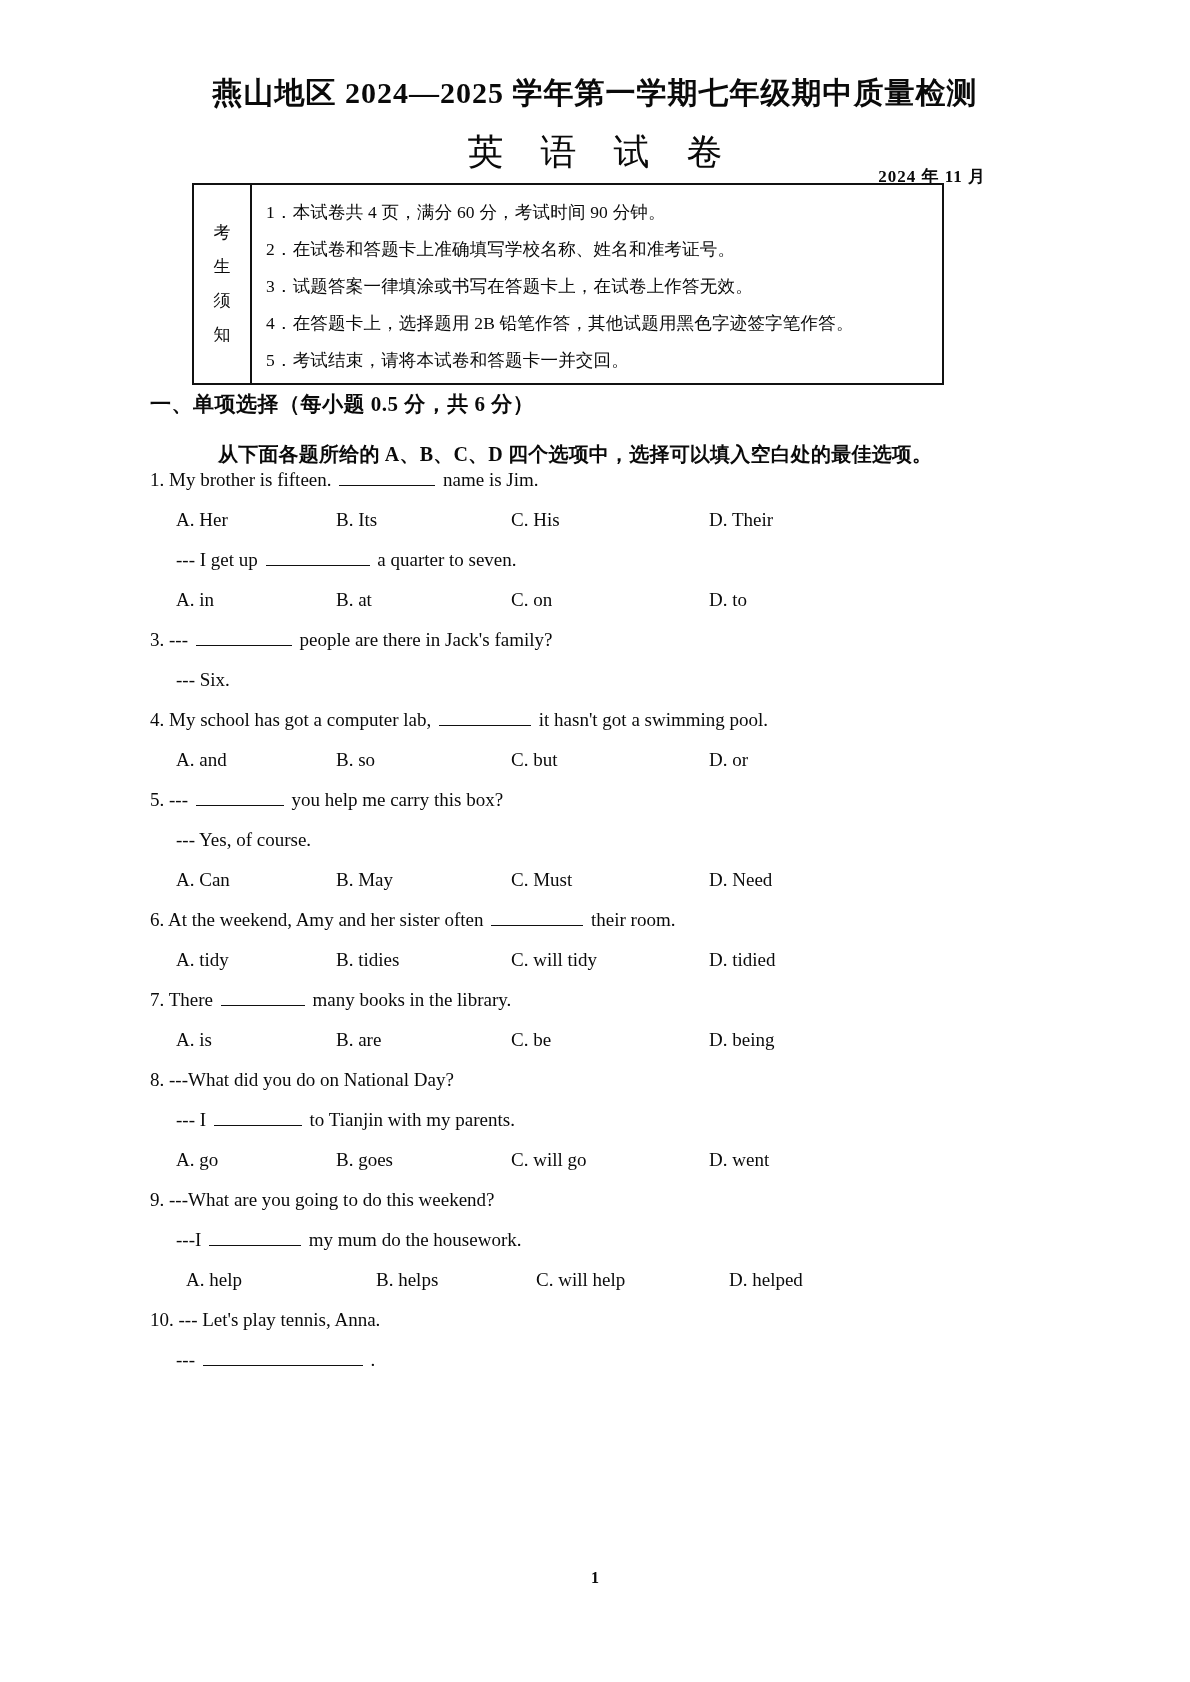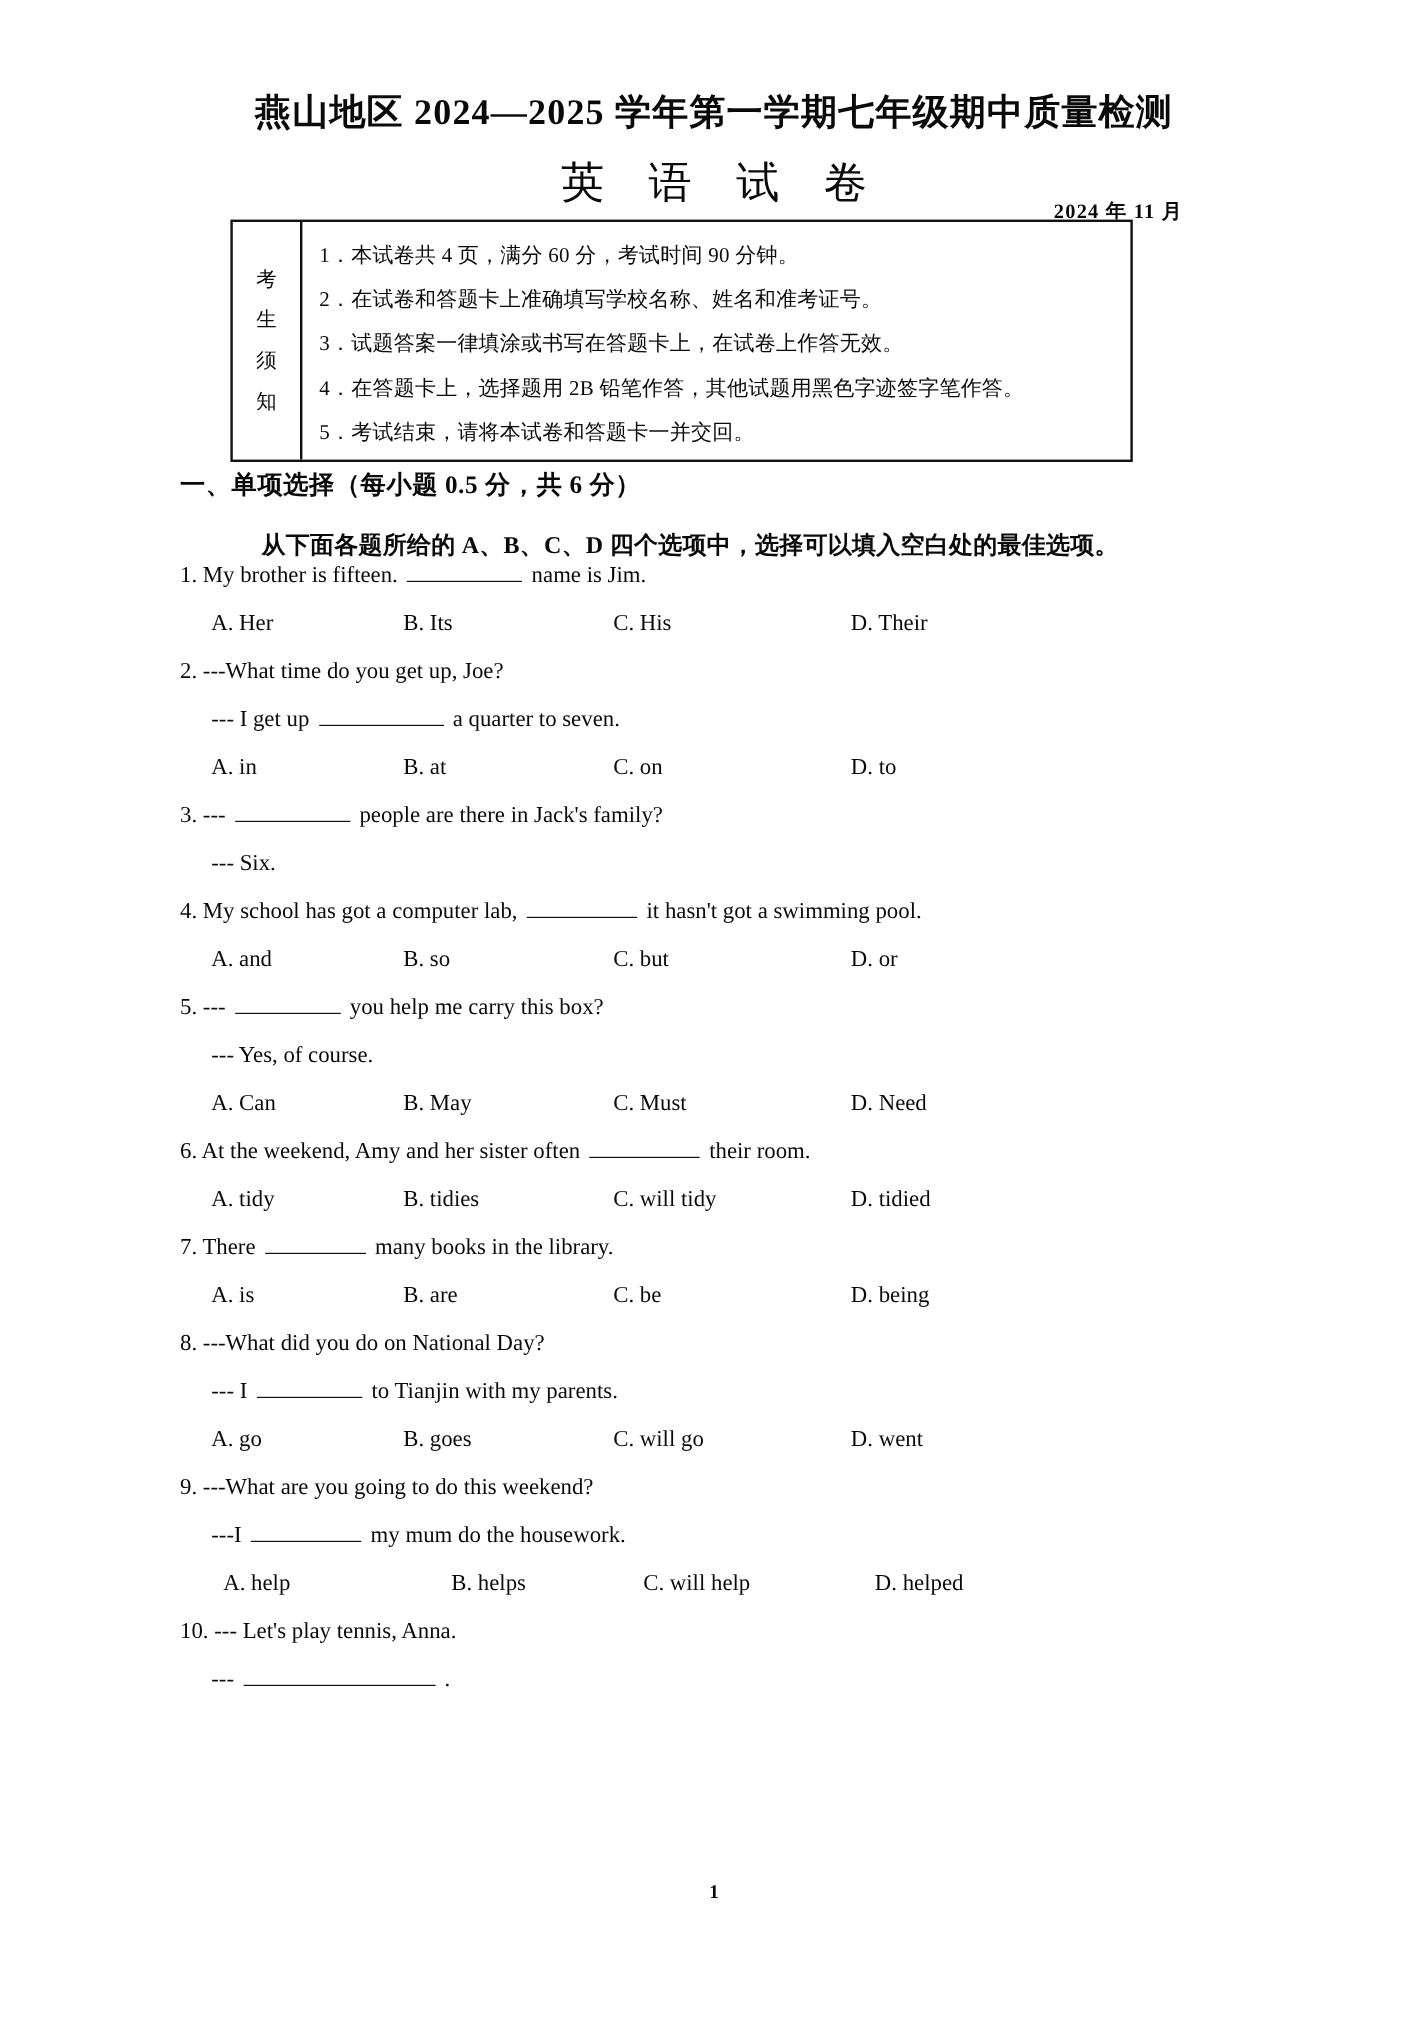--- a/index.html
+++ b/index.html
@@ -205,24 +205,20 @@
         <span>My brother is fifteen.</span>
         <span class="blank" style="width:96px"></span>
         <span>name is Jim.</span>
       </div>
       <div class="opts">
         <span class="opt opt-a">A. Her</span><span class="opt opt-b">B. Its</span><span class="opt opt-c">C. His</span><span class="opt opt-d">D. Their</span>
       </div>
     </div>
 
     <div class="q-block">
-      <div class="q-line">
-        <span>2.</span>
-        <span>---What time do you get up, Joe?</span>
-      </div>
       <div class="q-line indent">
         <span>--- I get up</span>
         <span class="blank" style="width:104px"></span>
         <span>a quarter to seven.</span>
       </div>
       <div class="opts">
         <span class="opt opt-a">A. in</span><span class="opt opt-b">B. at</span><span class="opt opt-c">C. on</span><span class="opt opt-d">D. to</span>
       </div>
     </div>
 

